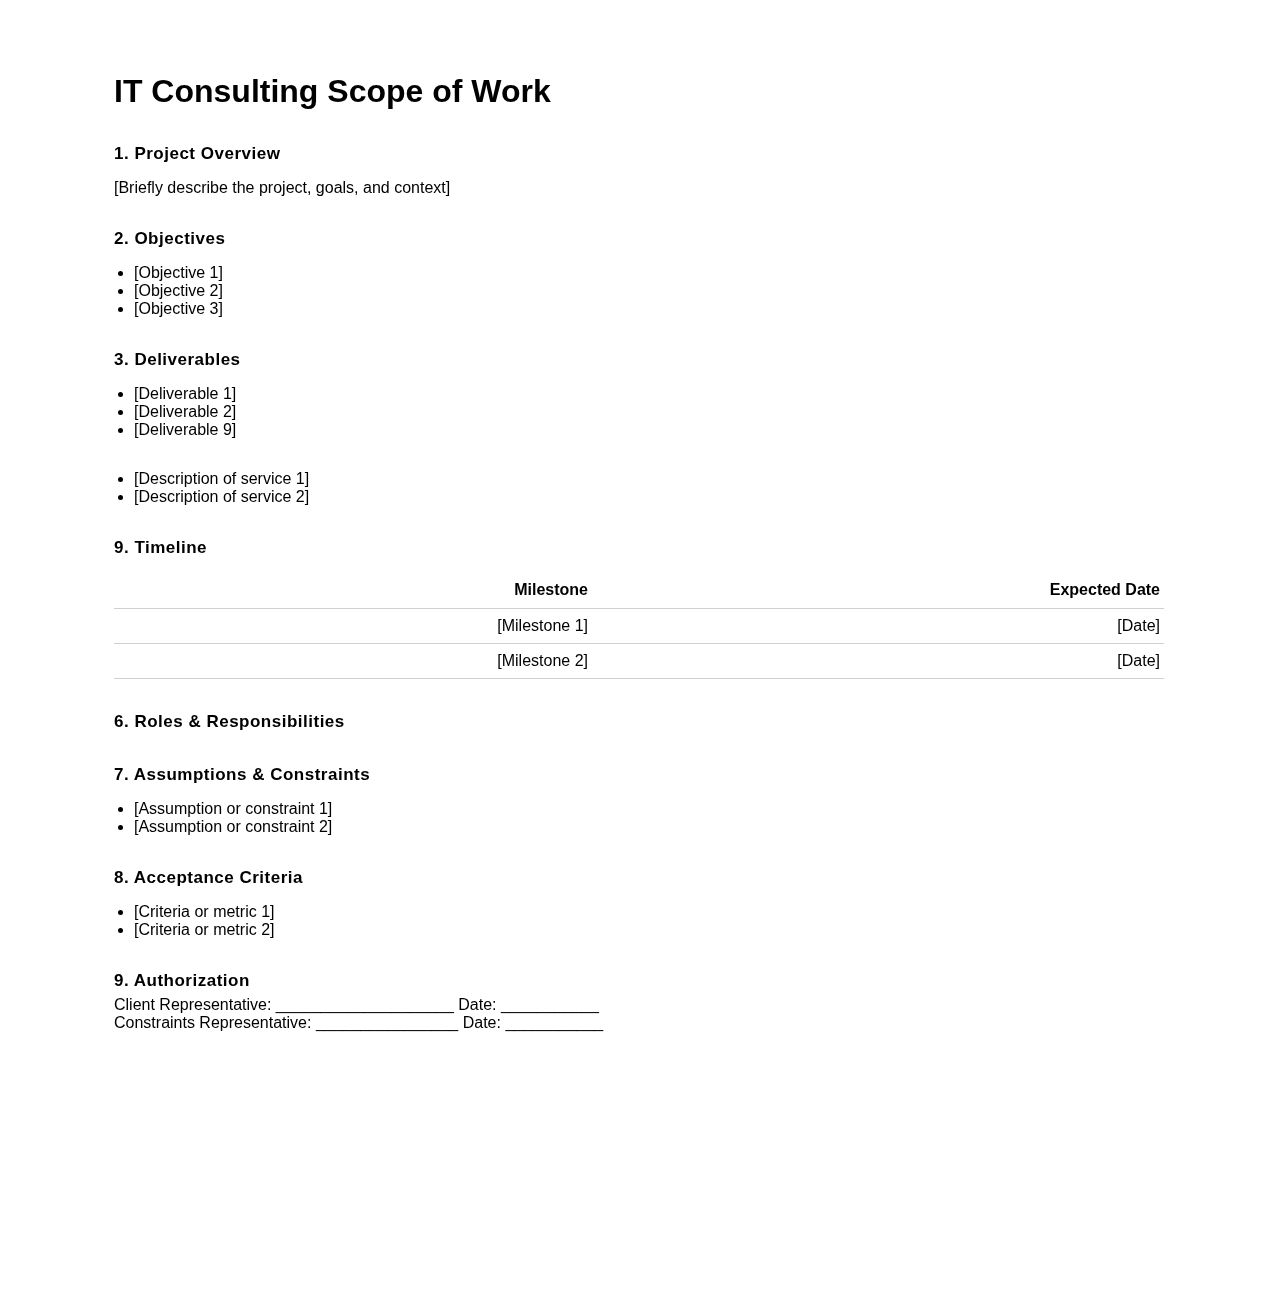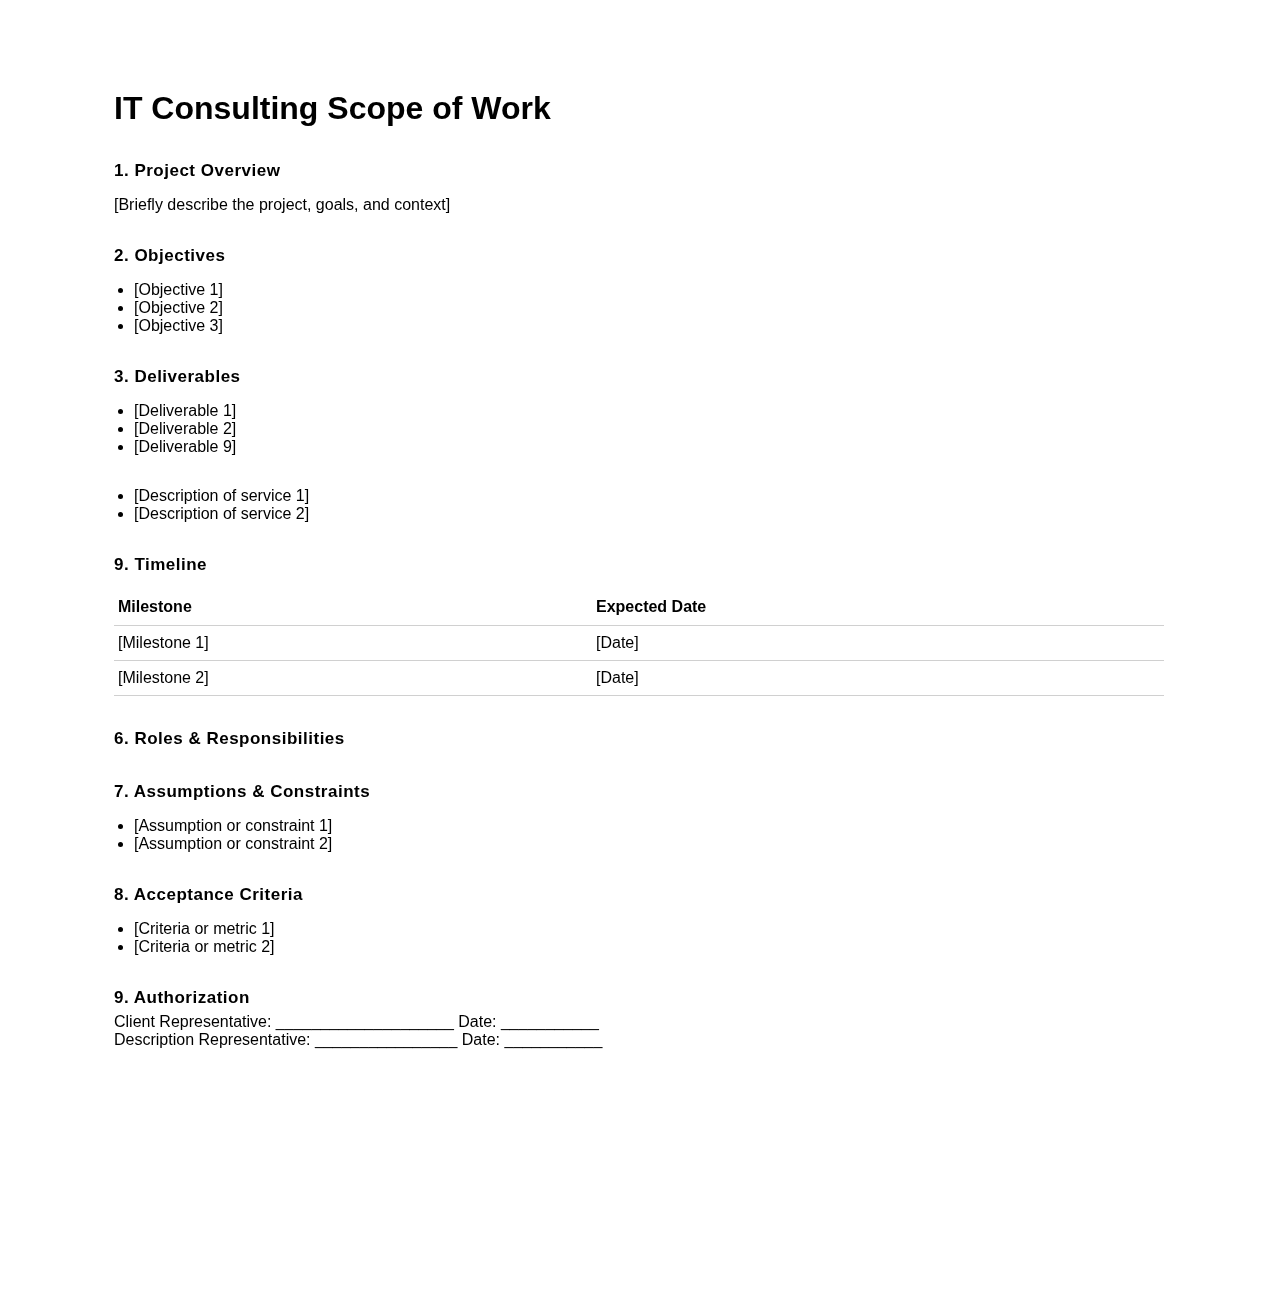--- a/index.html
+++ b/index.html
@@ -3,35 +3,35 @@
 <meta charset="utf-8">
 <style>
   html, body { margin: 0; padding: 0; background: #ffffff; }
   body {
     width: 1278px; height: 1300px;
     font-family: "Liberation Sans", sans-serif;
     color: #000;
     font-size: 16px;
     line-height: 18px;
   }
-  .page { position: absolute; left: 114px; top: 88px; width: 1050px; }
+  .page { position: absolute; left: 114px; top: 71px; width: 1050px; }
   h1 {
     font-size: 32px; font-weight: bold; margin: 0; line-height: 40px;
   }
   h2 {
     font-size: 17px; font-weight: bold; margin: 0; line-height: 22px;
     letter-spacing: 0.5px;
   }
   .section { margin-top: 31px; }
   .section.first { margin-top: 32px; }
   p { margin: 14px 0 0 0; }
   ul { margin: 14px 0 0 0; padding-left: 20px; }
   ul li { line-height: 18px; }
   table { border-collapse: collapse; width: 1050px; margin-top: 14px; }
-  th, td { text-align: left; padding: 8px 4px; font-size: 16px; line-height: 18px; border-bottom: 1px solid #d0d0d0; }
+  th, td { text-align: right; padding: 8px 4px; font-size: 16px; line-height: 18px; border-bottom: 1px solid #d0d0d0; }
   th { font-weight: bold; padding-top: 8px; padding-bottom: 9px; }
   th.c1, td.c1 { width: 470px; }
   .sig { margin-top: 4px; line-height: 18px; }
   .sig div { white-space: pre; }
 </style>
 </head>
 <body>
 
 <div class="page">
   <h1>IT Consulting Scope of Work</h1>
@@ -105,16 +105,16 @@
     <ul>
       <li>[Criteria or metric 1]</li>
       <li>[Criteria or metric 2]</li>
     </ul>
   </div>
 
   <div class="section">
     <h2>9. Authorization</h2>
     <div class="sig">
       <div>Client Representative: ____________________ Date: ___________</div>
-      <div>Description Representative: ________________ Date: ___________</div>
+      <div>Constraints Representative: ________________ Date: ___________</div>
     </div>
   </div>
 </div>
 
 </body></html>

